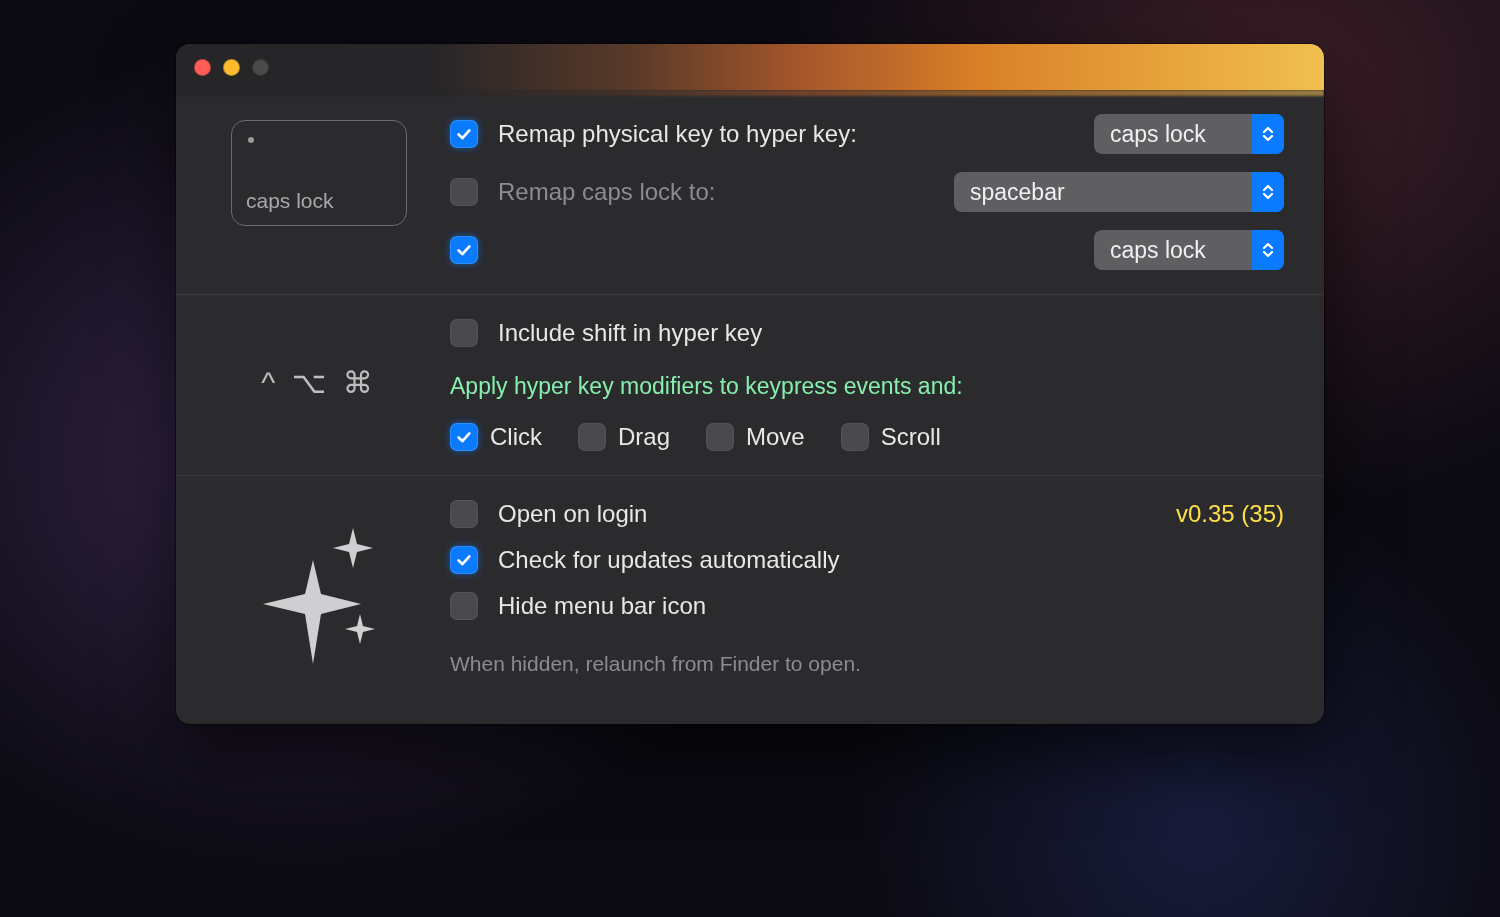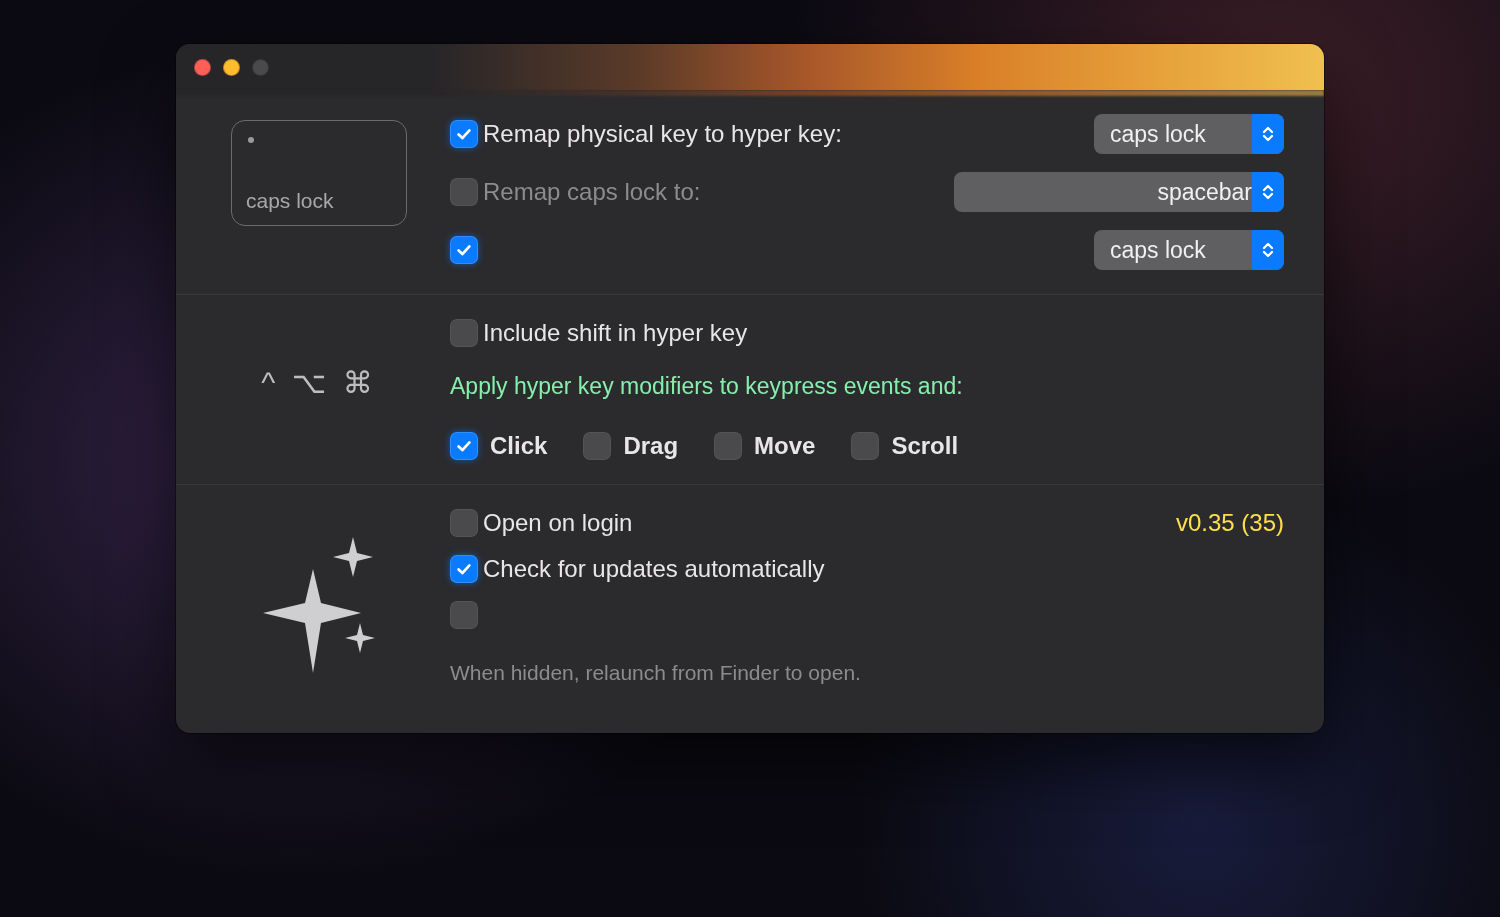--- a/index.html
+++ b/index.html
@@ -78,22 +78,22 @@
     display:flex;
     flex-direction:column;
     justify-content:space-between;
     padding: 12px 14px;
     color:#a8a7a9;
     font-size: 21px;
   }
   .keytile .dot { width:6px; height:6px; border-radius:50%; background:#9a999b; margin-top:4px; margin-left:2px;}
 
   .rows { display:flex; flex-direction:column; gap:18px; }
-  .row { display:flex; align-items:center; gap:5px; font-size:24px; font-weight:400; }
-  .row.dim { color:#8c8b8e;text-align:right; }
+  .row { display:flex; align-items:center; gap:20px; font-size:24px; font-weight:400; }
+  .row.dim { color:#8c8b8e; }
   .label { flex:0 0 auto; }
   .spacer { flex:1 1 auto; }
 
   
   .cb {
     width:28px; height:28px; border-radius:7px;
     background:#4a494c;
     display:inline-flex; align-items:center; justify-content:center;
     flex-shrink:0;
     box-shadow: inset 0 0 0 1px rgba(255,255,255,0.06);
@@ -121,21 +121,21 @@
   .select .arrows {
     width:32px; height:100%;
     background:#0a7bff;
     border-top-right-radius:8px; border-bottom-right-radius:8px;
     display:flex; flex-direction:column; align-items:center; justify-content:center;
     gap:0px;
   }
   .select .arrows svg { width:12px; height:8px; }
   .select .arrows svg path { stroke:#fff; stroke-width:2.2; fill:none; stroke-linecap:round; stroke-linejoin:round; }
 
-  .modrow { display:flex; gap:36px; align-items:center; margin-top:14px;font-weight:bold;}
+  .modrow { display:flex; gap:36px; align-items:center; margin-top:5px;}
   .modrow .item { display:flex; align-items:center; gap:12px; font-size:24px;}
 
   .subhead { font-size:23px; color:#86efac; margin-top:8px;}
 
   .modglyphs { color:#bdbcbe; font-size:30px; letter-spacing:4px; padding-top:40px;}
 
   .version { color:#fde047; font-size:24px; }
 
   .hint { color:#8c8b8e; font-size:21px; margin-top:14px;}
 
@@ -283,19 +283,20 @@
         <div class="row">
           <span class="cb checked">
               <svg viewBox="0 0 20 20">
                 <path d="M4 10.5 L8.2 14.5 L16 6"></path>
               </svg>
             </span>
           <span class="label">Check for updates automatically</span>
         </div>
         <div class="row">
           <span class="cb"></span>
+          <span class="label">Hide menu bar icon</span>
         </div>
         <div class="hint">When hidden, relaunch from Finder to open.</div>
       </div>
     </div>
 
   </div>
 </div>
 
 </body></html>

